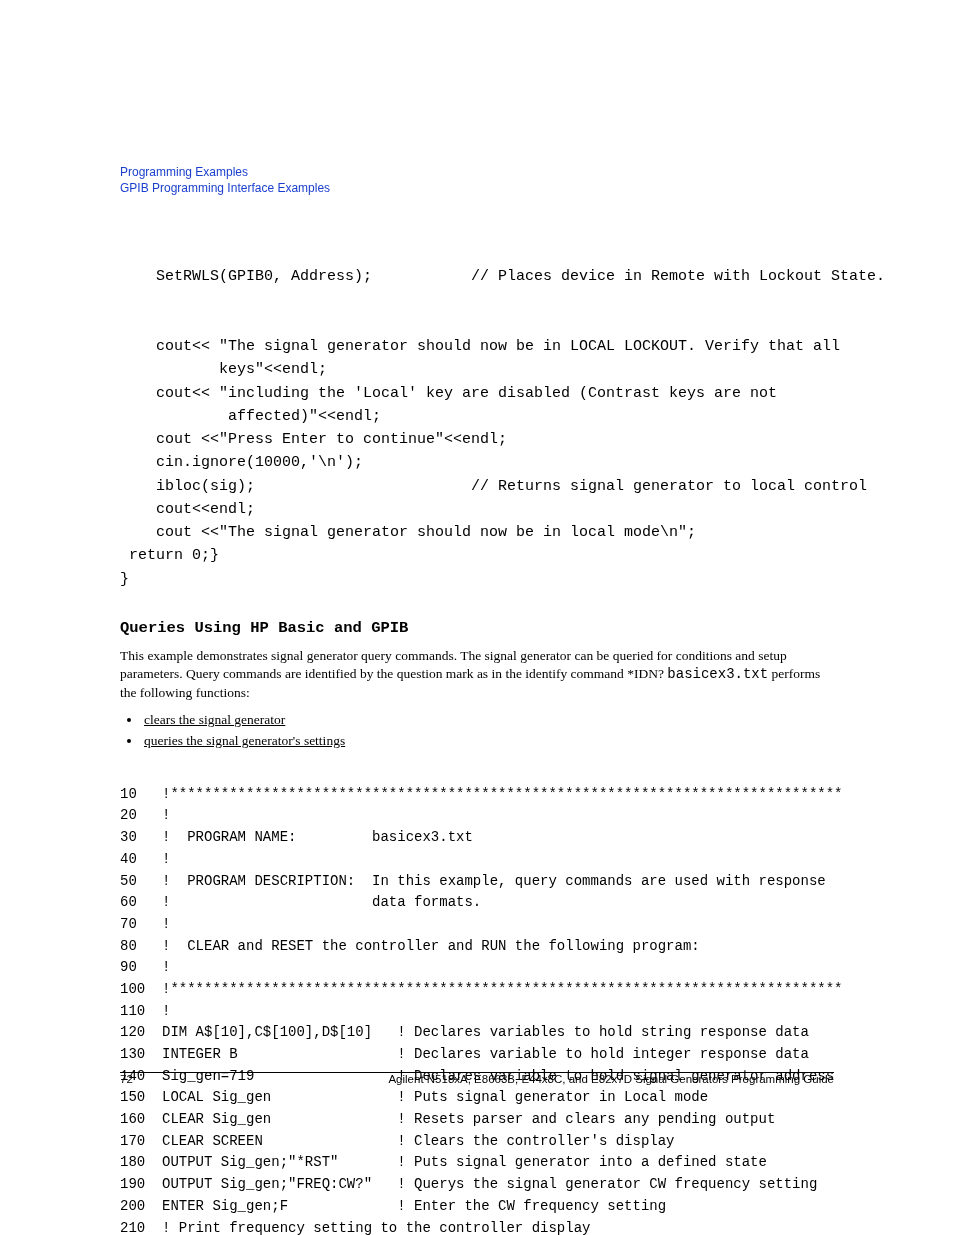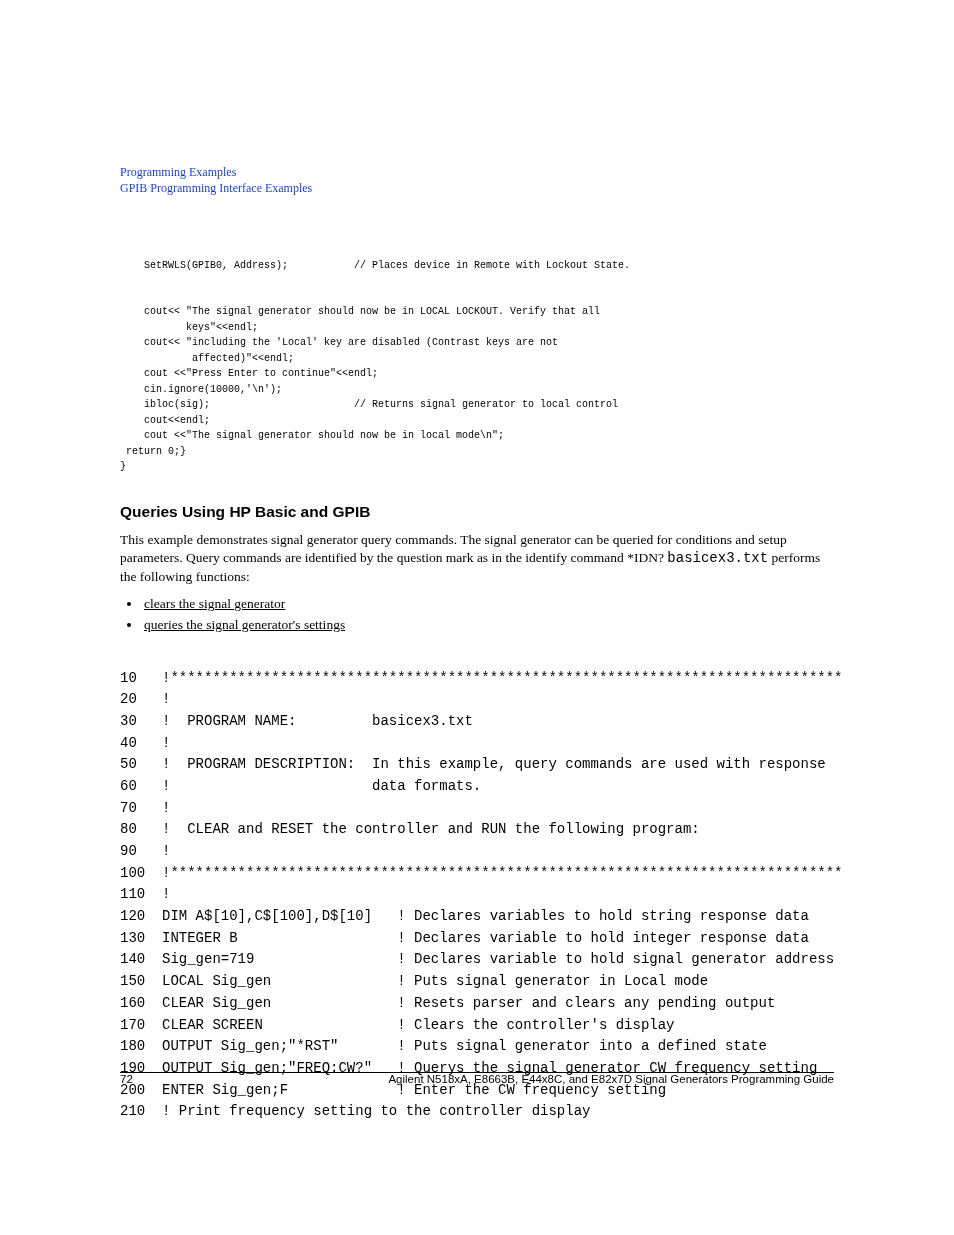--- a/index.html
+++ b/index.html
@@ -11,38 +11,38 @@
     color: #000;
   }
   .page {
     width: 954px;
     height: 1235px;
     position: relative;
     box-sizing: border-box;
     padding: 165px 120px 0 120px;
   }
   .header {
-    font-family: Liberation Serif, serif;
+    font-family: Liberation Sans, sans-serif;
     font-size: 12px;
     line-height: 1.3;
     color: #1a3fcf;
     margin-bottom: 46px;
   }
   .code-block {
     font-family: "Courier New", Courier, monospace;
-    font-size: 10px;
+    font-size: 15px;
     line-height: 1.55;
     white-space: pre;
   }
   .code-block.small {
     font-size: 14px;
     line-height: 1.55;
   }
   .h2 {
-    font-family: Liberation Sans, sans-serif;
+    font-family: Liberation Mono, monospace;
     font-weight: bold;
     font-size: 15.5px;
     margin-top: 28px;
     margin-bottom: 10px;
   }
   .body-text {
     font-family: "New Century Schoolbook", "Century Schoolbook", Georgia, serif;
     font-size: 13.5px;
     line-height: 1.35;
   }

